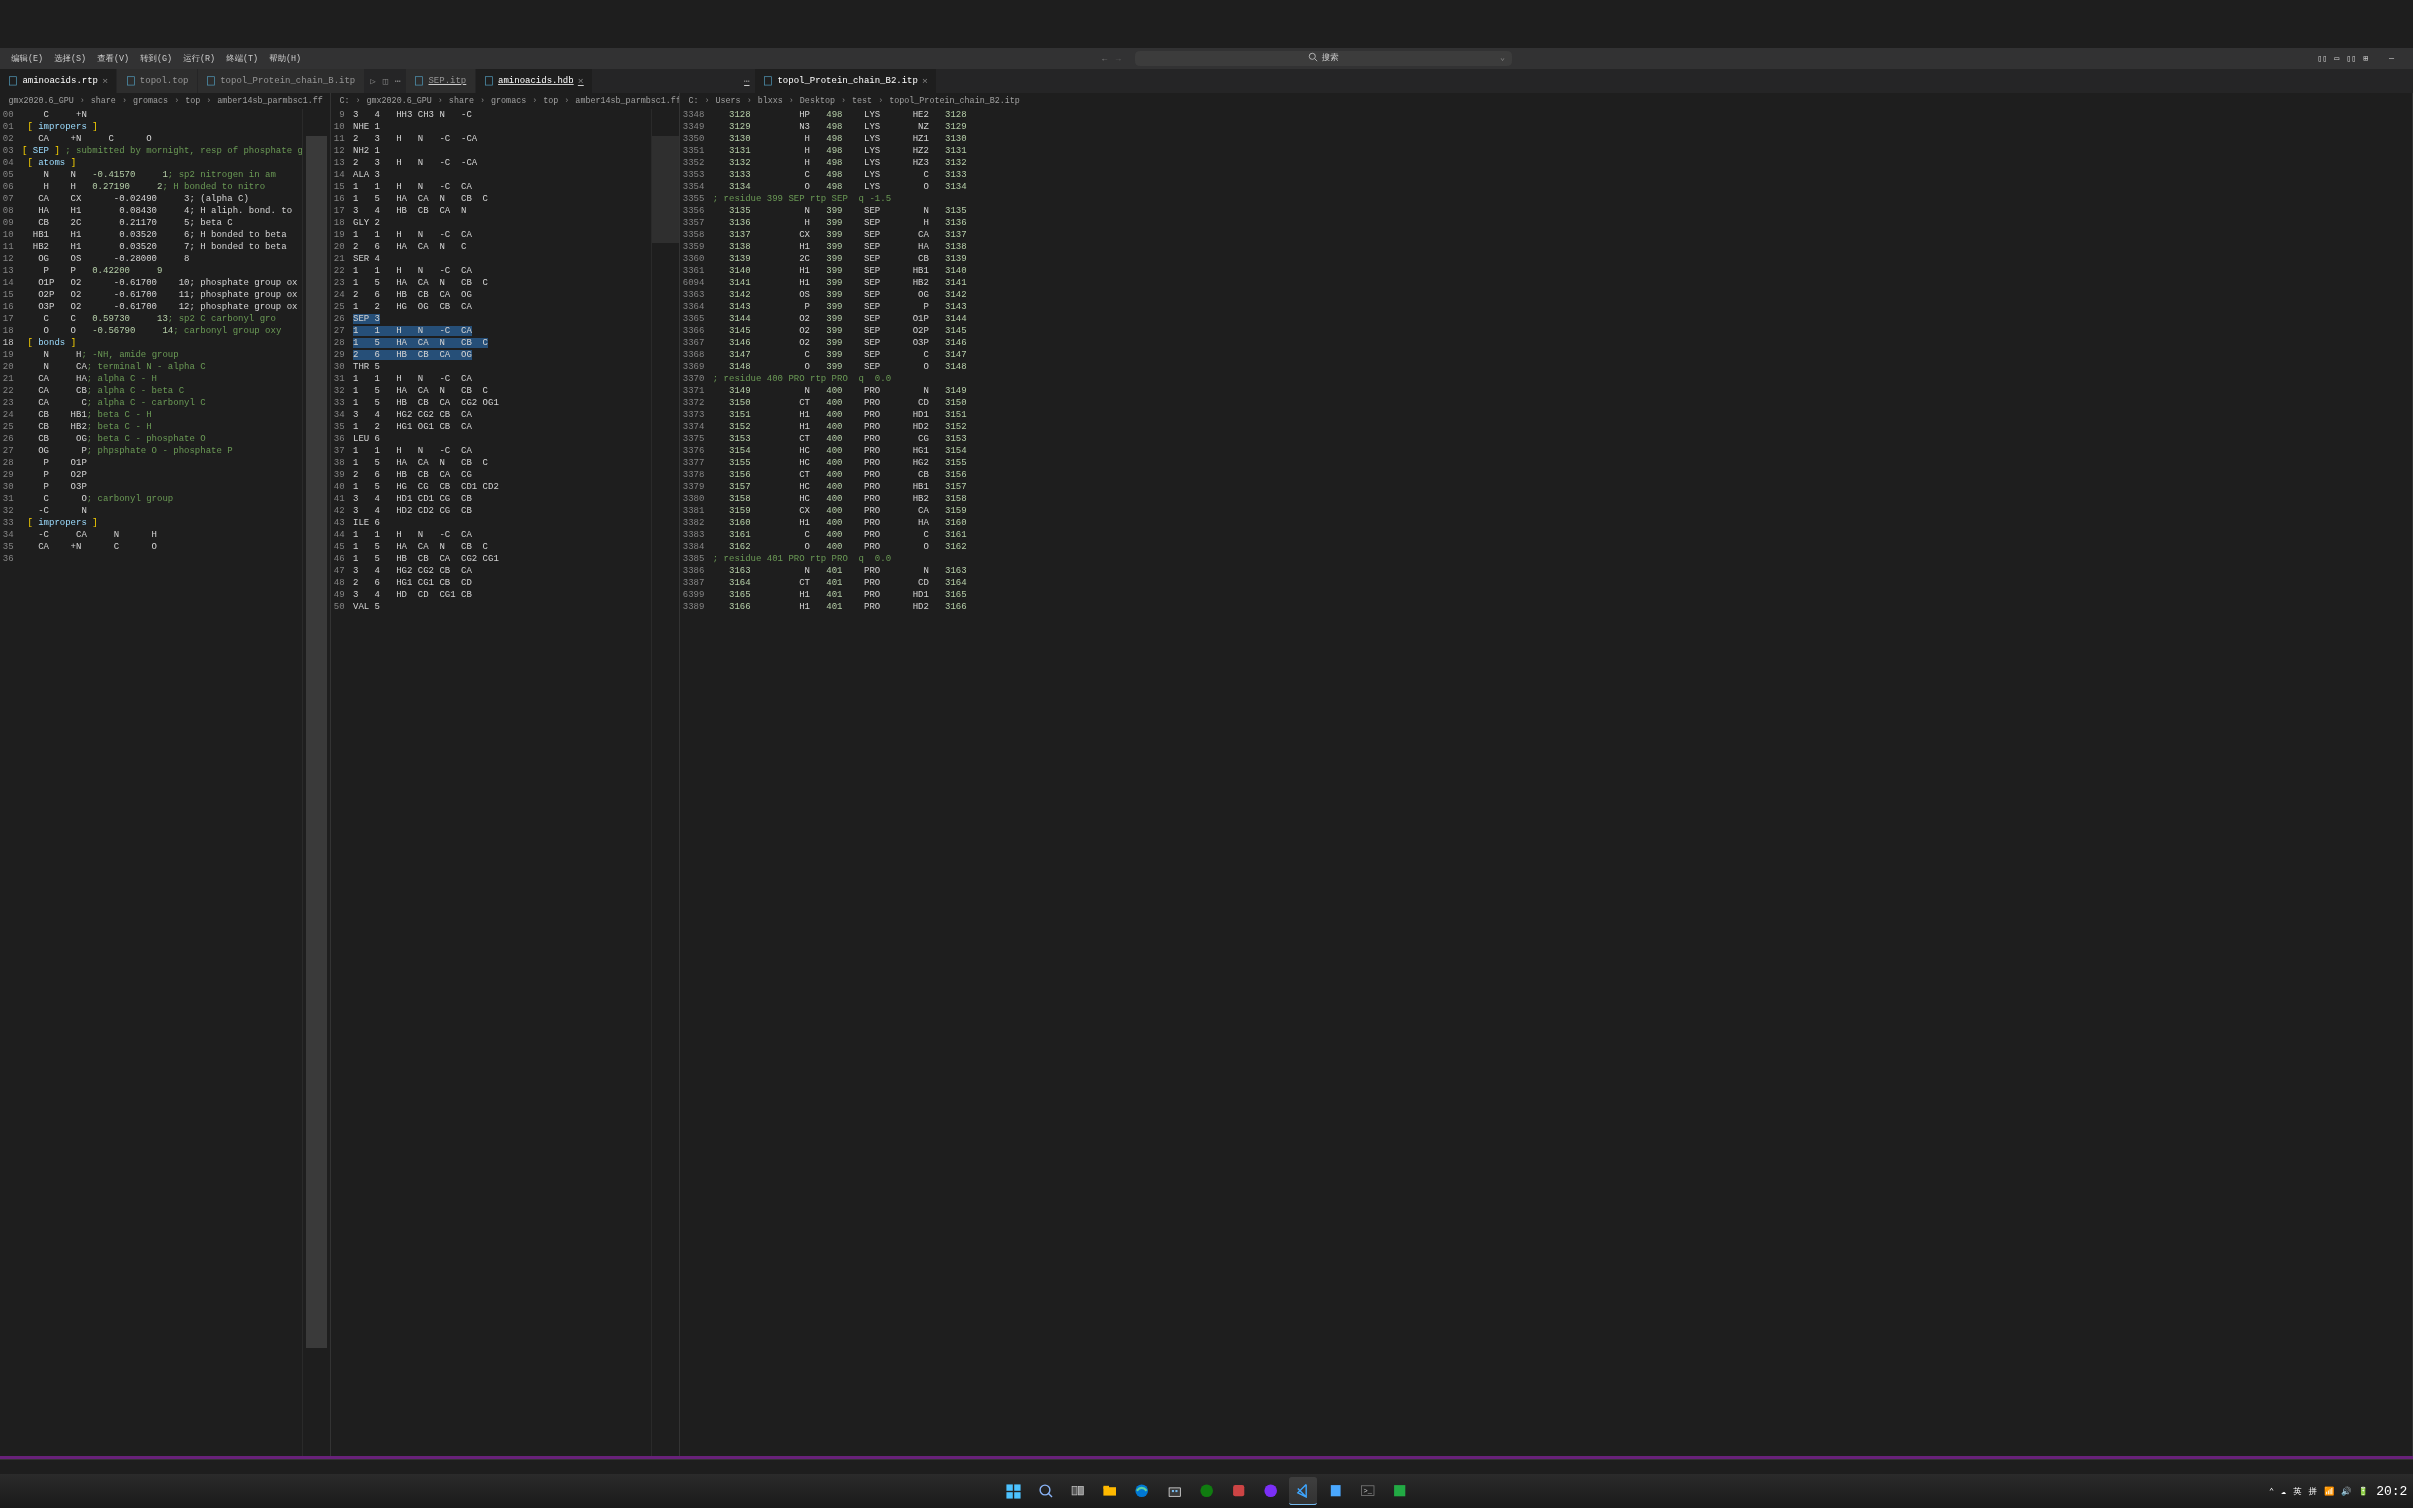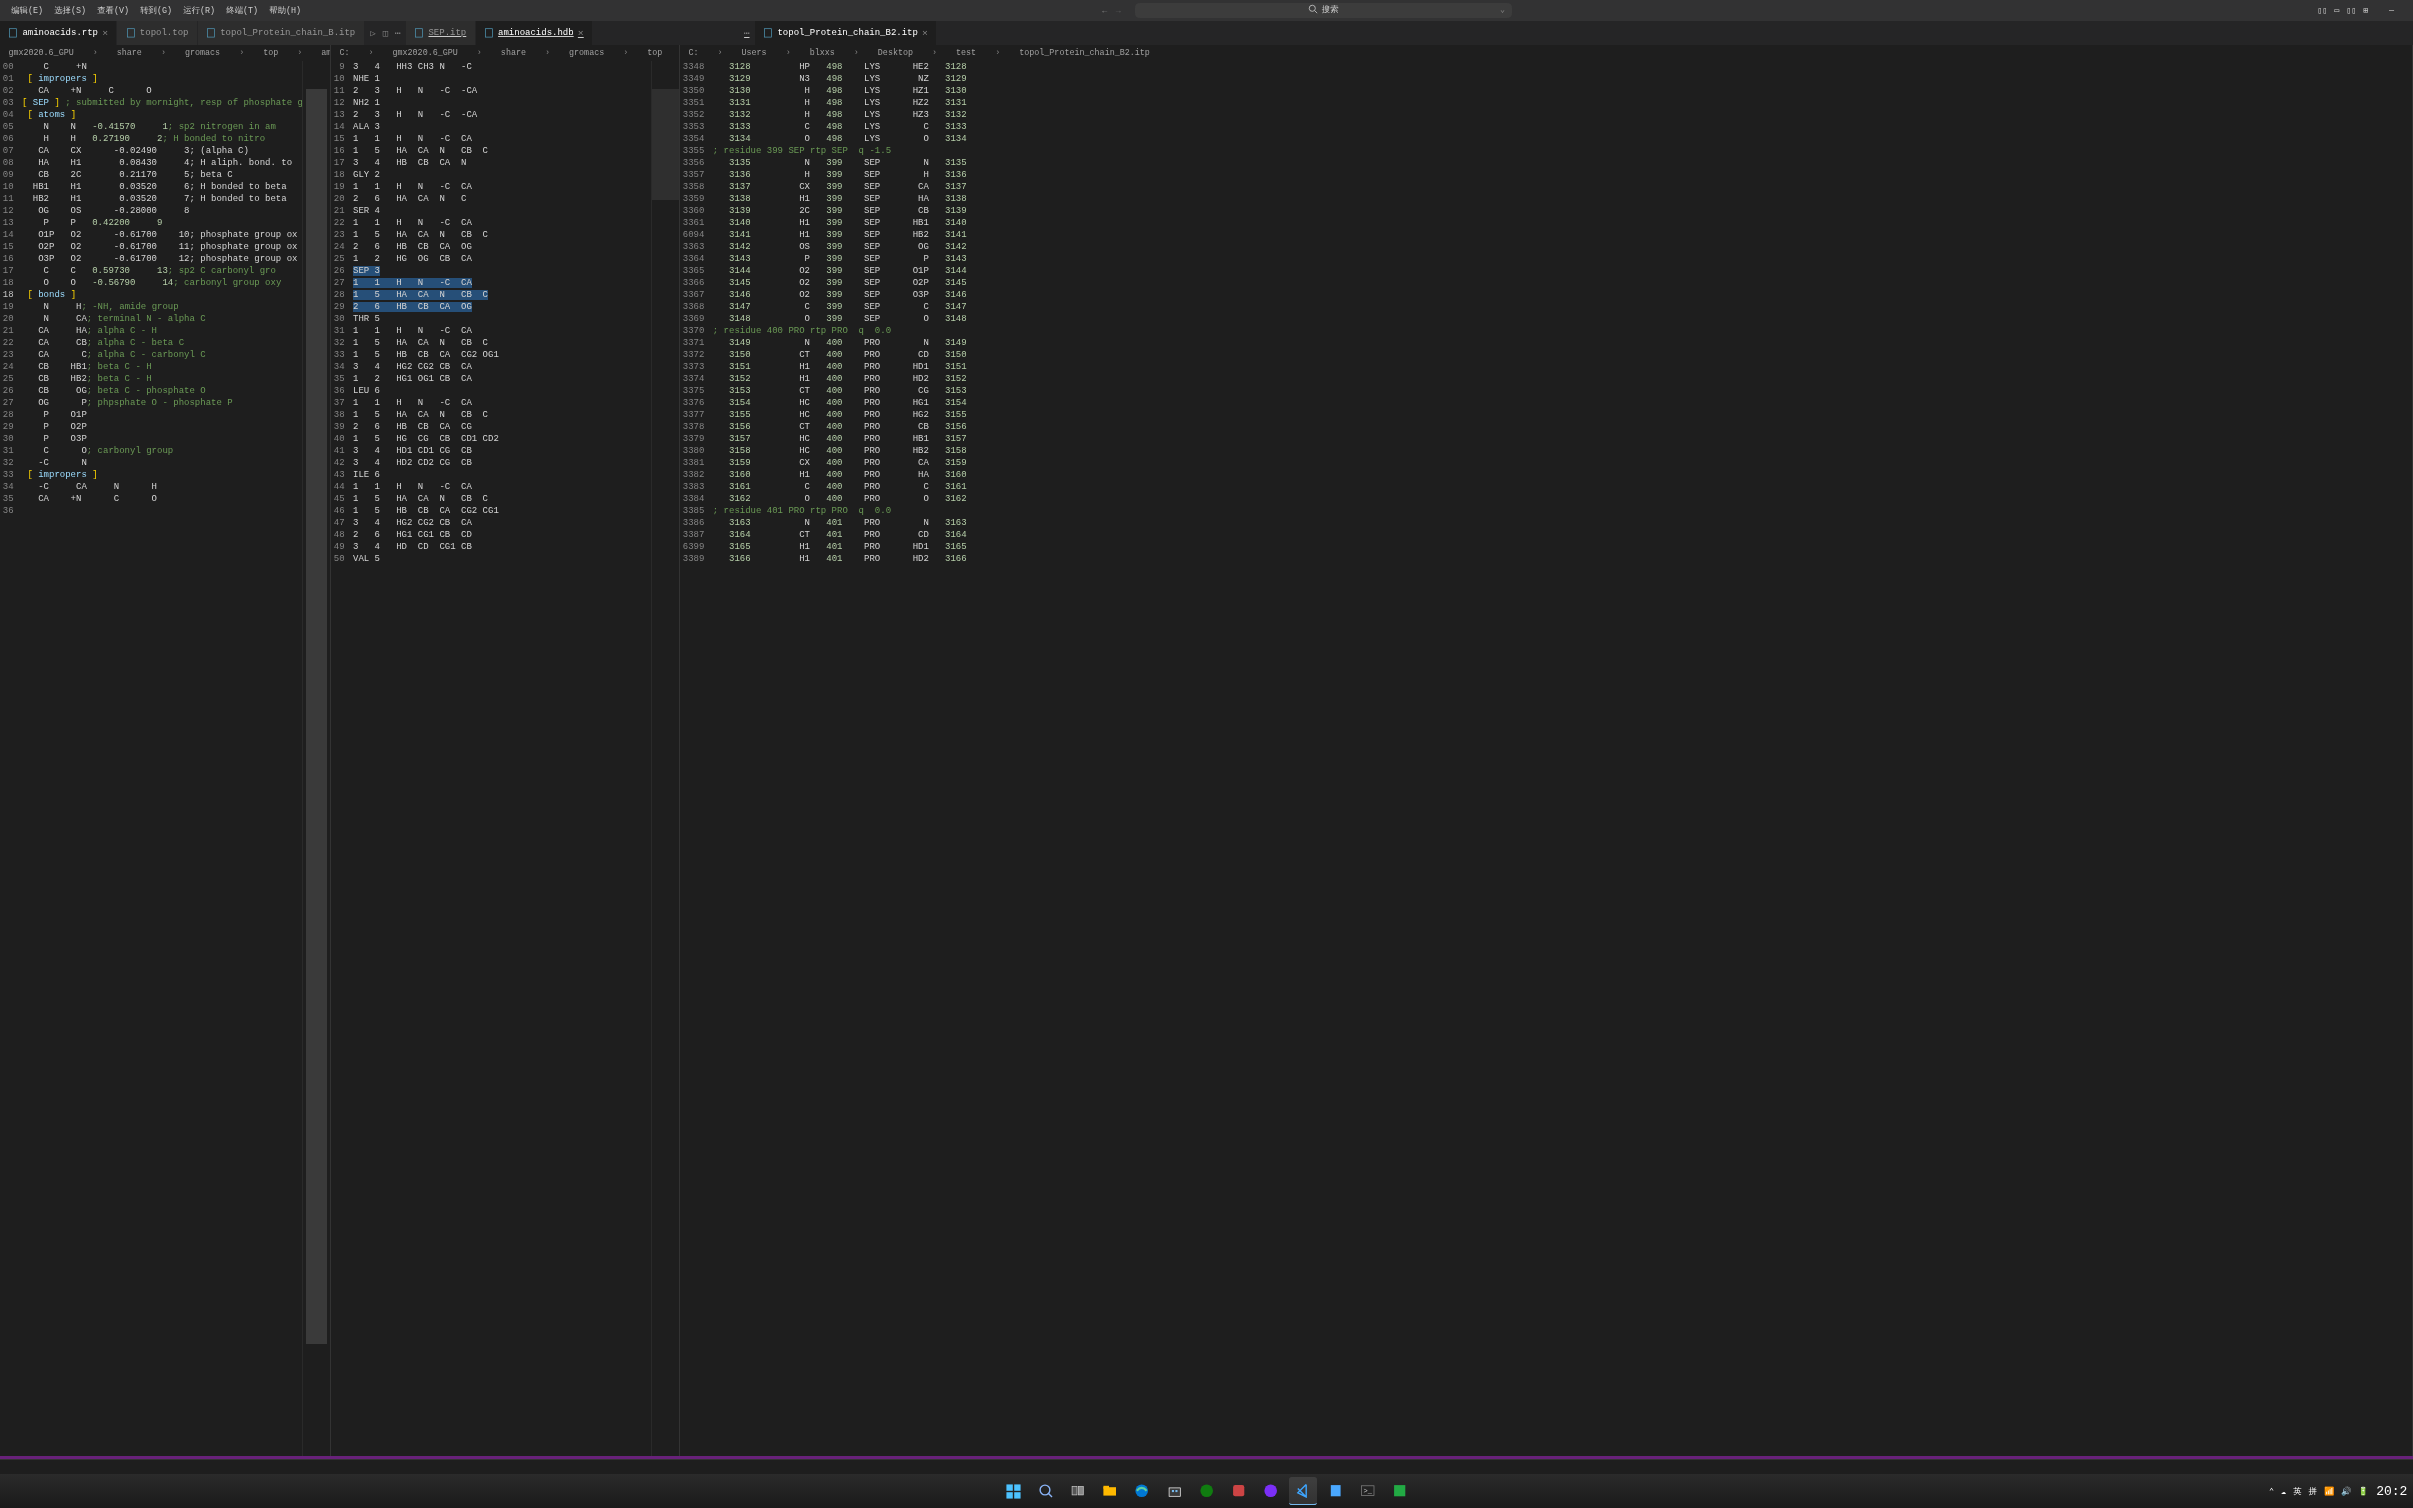--- a/index.html
+++ b/index.html
@@ -16,20 +16,21 @@
 .window { width: 100%; height: 100%; display: flex; flex-direction: column; background: #1e1e1e; }
 
 
 .menubar {
   height: 21px;
   background: #323233;
   display: flex;
   align-items: center;
   padding: 0 5.6px;
   font-size: 8.4px;
+  margin-top: 48px;
 }
 .menubar .menu-item { padding: 0 5.6px; cursor: pointer; }
 .menubar .spacer { flex: 1; }
 .nav-arrows { display: flex; gap: 8.4px; padding: 0 5.6px; color: #858585; }
 .search-box {
   flex: 0 0 377px;
   margin: 0 8.4px;
   background: #3c3c3c;
   border: 0.7px solid #3c3c3c;
   border-radius: 4.2px;
@@ -69,21 +70,21 @@
 
 
 .breadcrumbs {
   height: 15.4px;
   background: #1e1e1e;
   display: flex;
   align-items: center;
   padding: 0 8.4px;
   font-size: 8.4px;
   color: #a0a0a0;
-  gap: 19px;
+  gap: 6px;
 }
 .breadcrumbs .sep { color: #858585; }
 
 
 .editors { flex: 1; display: flex; overflow: hidden; }
 .pane { display: flex; flex-direction: column; border-right: 0.7px solid #333; overflow: hidden; }
 .pane.p1 { flex: 0 0 331px; }
 .pane.p2 { flex: 0 0 349px; }
 .pane.p3 { flex: 1; }
 .codewrap { flex: 1; display: flex; overflow: hidden; position: relative; }

